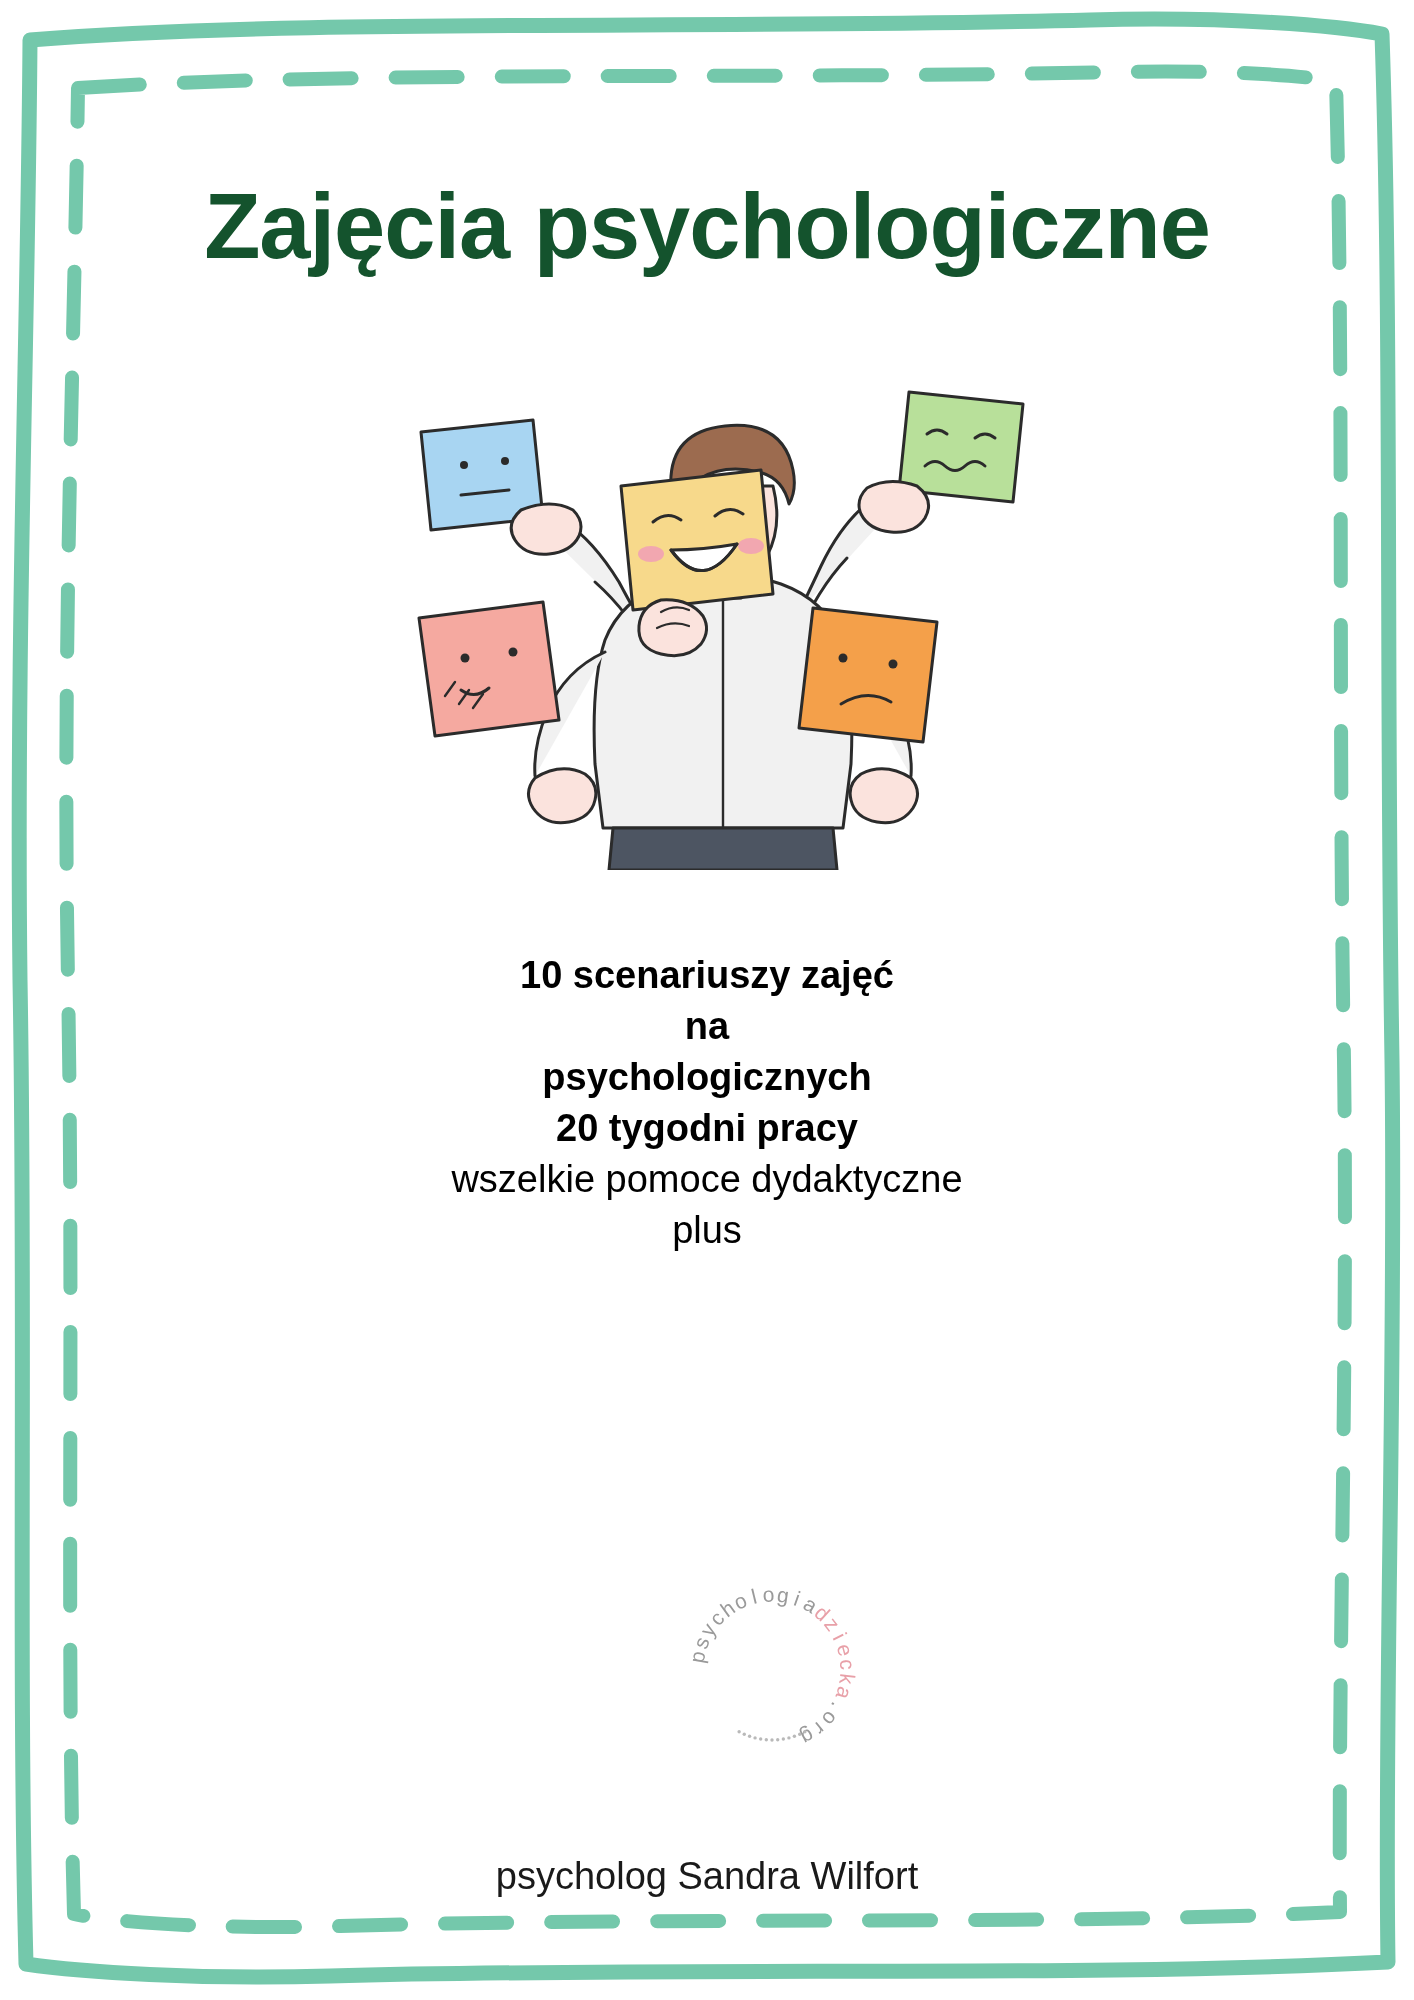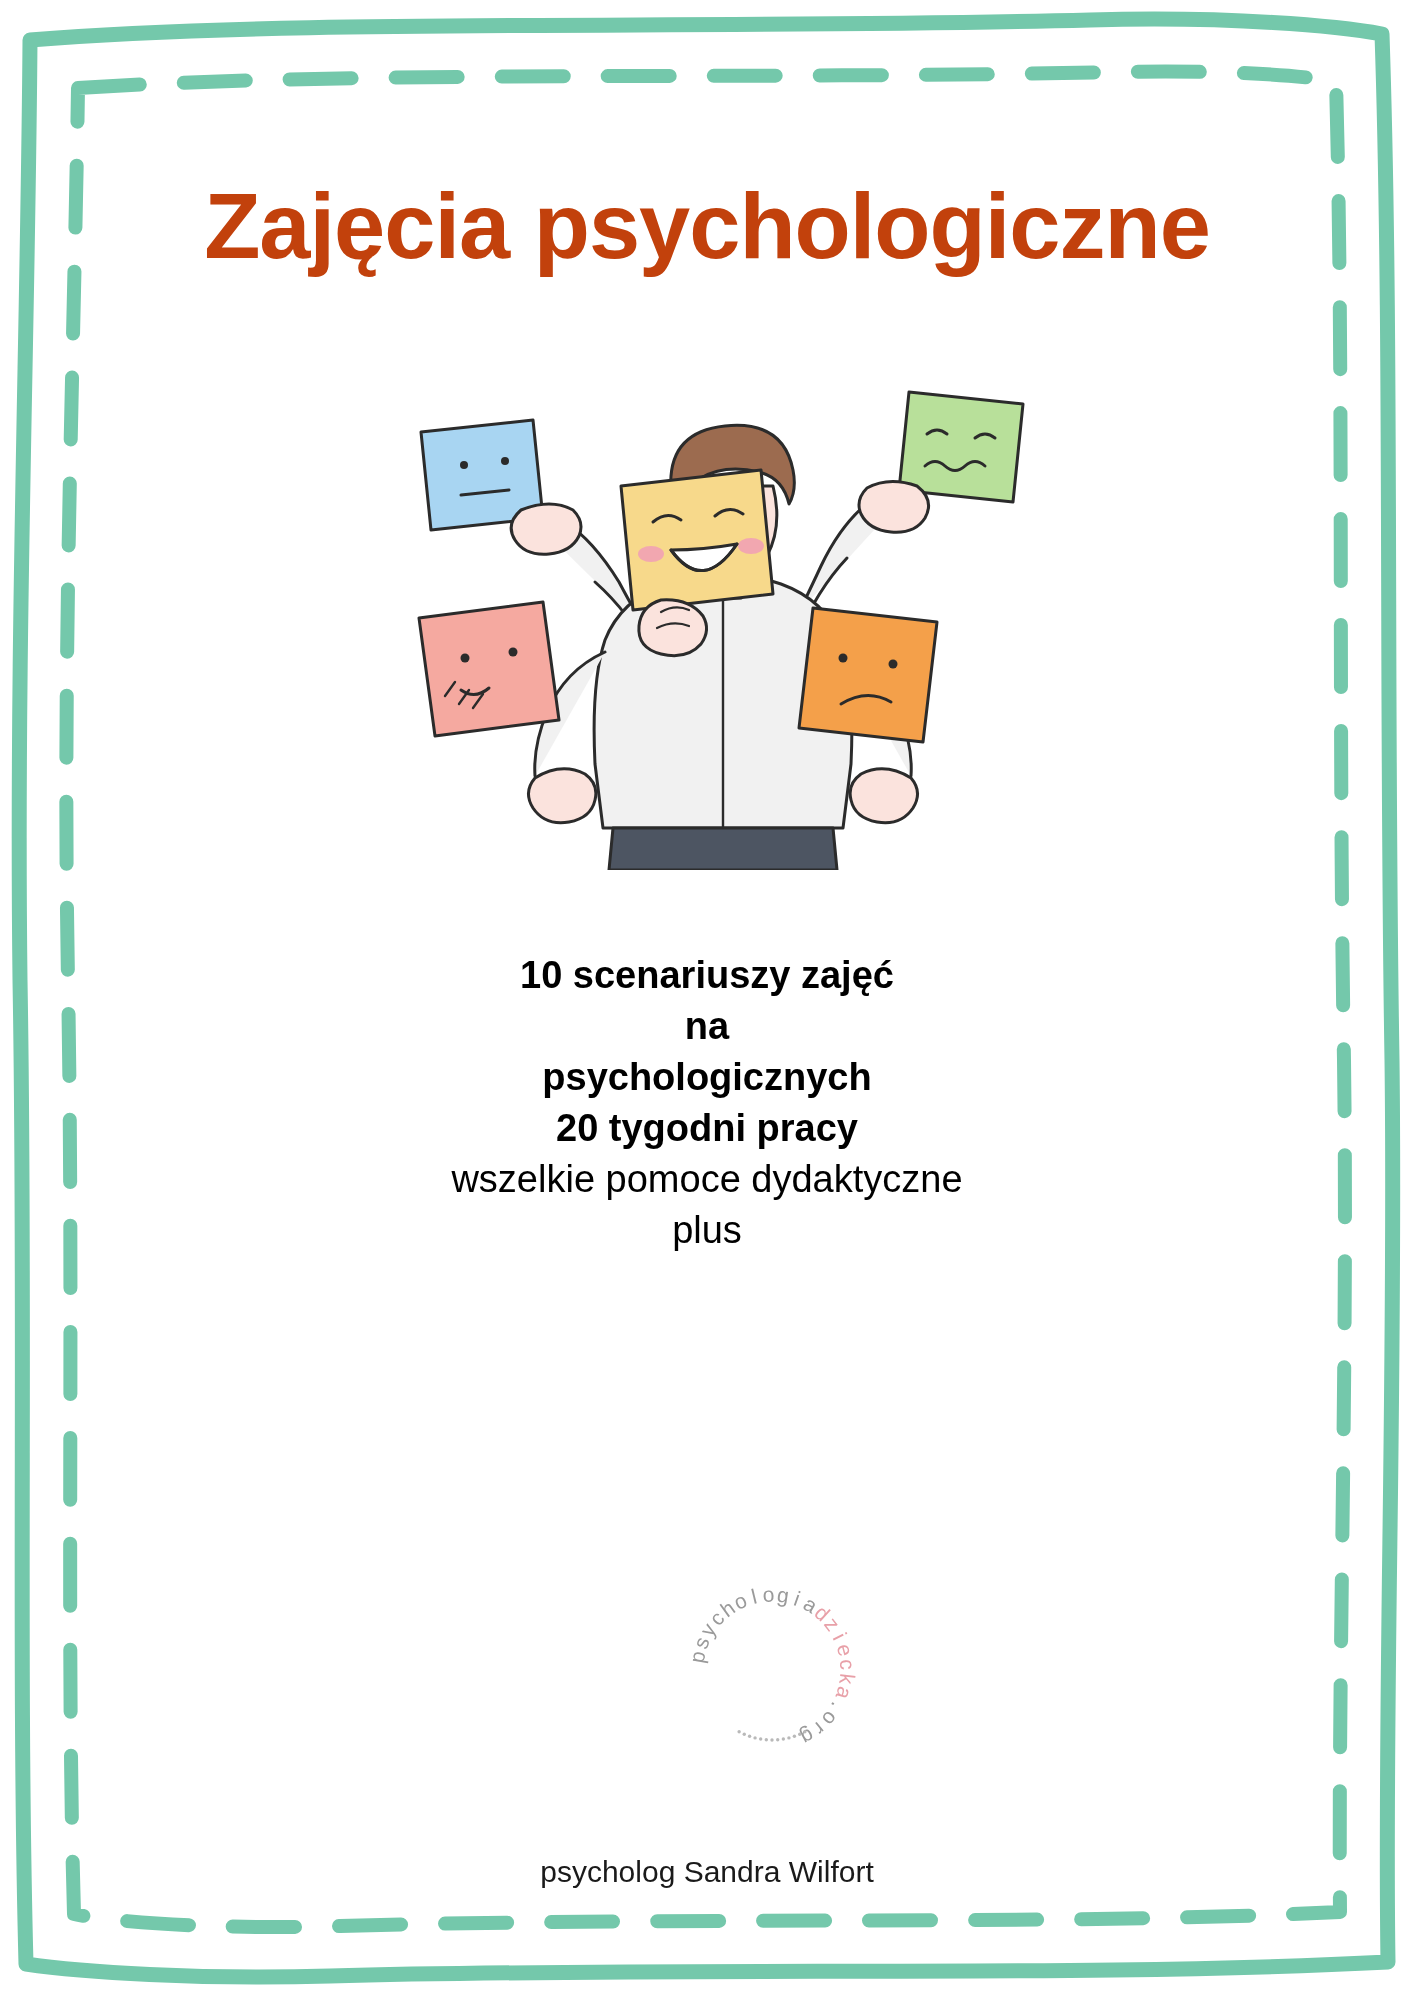--- a/index.html
+++ b/index.html
@@ -44,21 +44,21 @@
   .title {
     position: absolute;
     top: 178px;
     left: 0;
     width: 1194px;
     text-align: center;
     font-size: 92px;
     font-weight: 700;
     letter-spacing: -1px;
     line-height: 1.05;
-    color: #c2410c;
+    color: #14532d;
   }
 
   
   .illustration {
     position: absolute;
     top: 390px;
     left: 299px;
     width: 640px;
     height: 480px;
   }
@@ -88,21 +88,21 @@
     height: 230px;
   }
 
   
   .author {
     position: absolute;
     top: 1855px;
     left: 0;
     width: 1194px;
     text-align: center;
-    font-size: 30px;
+    font-size: 38px;
     font-weight: 400;
     color: #1a1a1a;
   }
 </style>
 </head>
 <body>
 
 <div class="page">
 
   <svg class="frame-svg" viewBox="0 0 1414 2000" aria-hidden="true">

